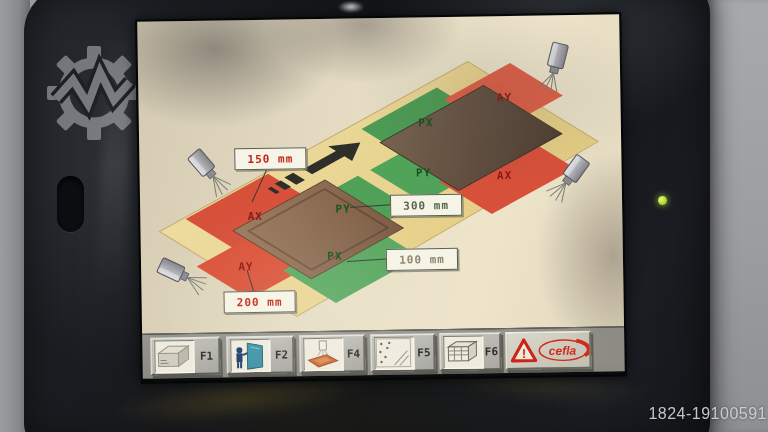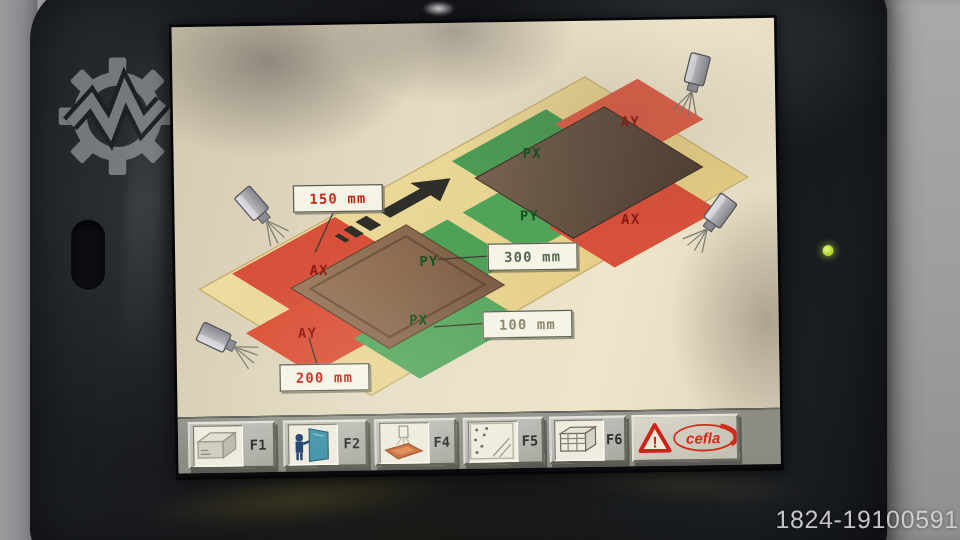--- a/index.html
+++ b/index.html
@@ -28,21 +28,21 @@
     background:radial-gradient(closest-side,rgba(150,130,60,.16),transparent);
     transform:rotate(4deg);filter:blur(3px);}
   .spark{position:absolute;left:338px;top:1px;width:26px;height:12px;border-radius:50%;
     background:radial-gradient(closest-side,rgba(255,255,255,.85),transparent);filter:blur(1px);}
   .gear-mark{position:absolute;left:44px;top:42px;opacity:.55;}
   .oval-slot{position:absolute;left:57px;top:176px;width:27px;height:56px;border-radius:14px;
     background:#0b0d10;box-shadow:inset 0 3px 5px rgba(0,0,0,.85),0 1px 1px rgba(95,100,105,.25);}
   .led{position:absolute;left:658px;top:196px;width:9px;height:9px;border-radius:50%;
     background:radial-gradient(circle at 35% 35%,#e4f878,#a9cf25 70%);
     box-shadow:0 0 7px rgba(200,240,70,.85);}
-  .listing-id{position:absolute;right:1px;top:405px;font-size:20px;letter-spacing:.5px;
+  .listing-id{position:absolute;right:1px;top:405px;font-size:16px;letter-spacing:.5px;
     color:#d2d3d4;opacity:.92;text-shadow:0 0 3px rgba(0,0,0,.5);}
 
   .screen-wrap{position:absolute;left:138px;top:16px;width:482px;height:360px;
     transform:rotate(-0.9deg);background:#0d0e10;border:2px solid #050608;
     box-shadow:0 0 14px rgba(0,0,0,.65), inset 0 0 18px rgba(0,0,0,.4);}
   .screen-content{position:absolute;left:0;top:0;width:482px;height:312px;
     background:linear-gradient(105deg,#d3cab1 0%,#e4dbc2 40%,#eee5cb 72%,#e0d7be 100%);}
   .diagram{position:absolute;left:0;top:0;}
   .screen-glare{position:absolute;left:0;top:0;width:482px;height:356px;pointer-events:none;
     background:

